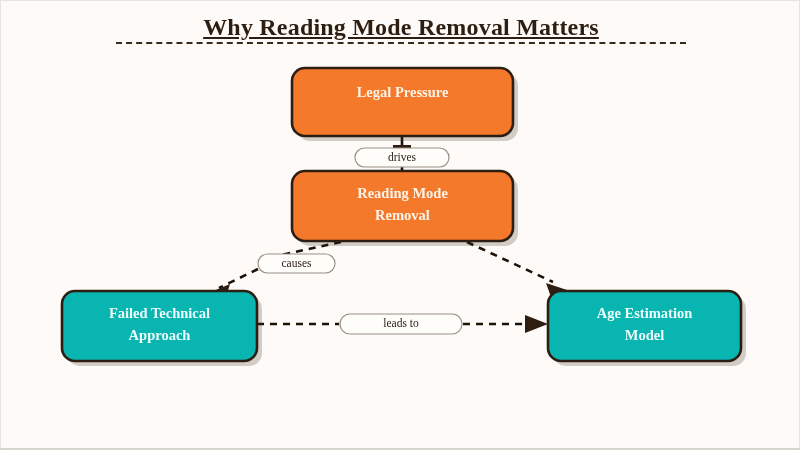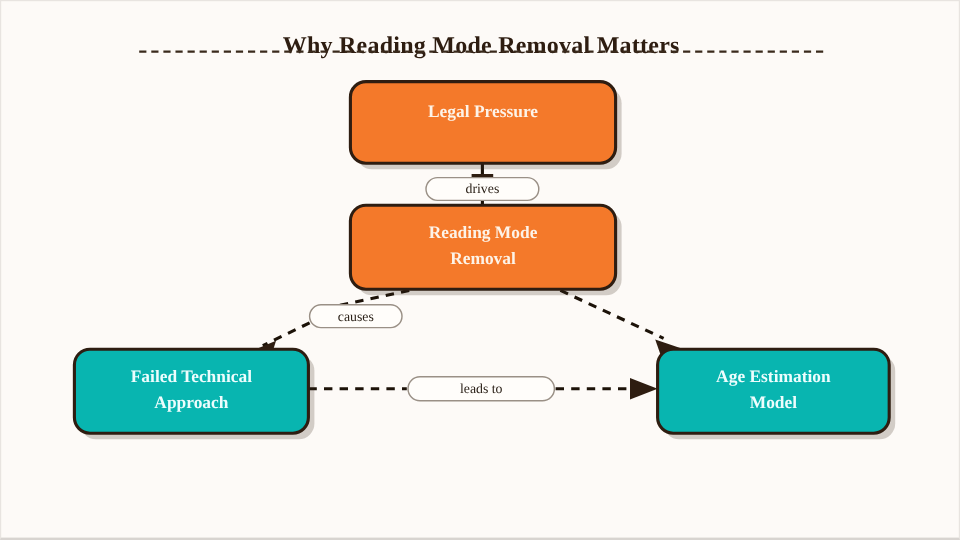--- a/index.html
+++ b/index.html
@@ -24,25 +24,26 @@
   #title-block {
     position: absolute;
     left: 0;
     top: 10px;
     width: 800px;
     text-align: center;
   }
   #page-title {
     font-family: "Liberation Serif", "DejaVu Serif", serif;
     font-weight: bold;
-    font-size: 20px;
+    font-size: 24px;
     color: #2e1d11;
     letter-spacing: 0.2px;
     line-height: 1.1;
-    margin: 16px;
+    margin: 3px;
+    text-decoration: underline;
   }
   #title-rule {
     position: absolute;
     left: 115px;
     top: 41px;
     width: 570px;
     height: 0;
     border-top: 2px dashed #3a2a1c;
   }
 

